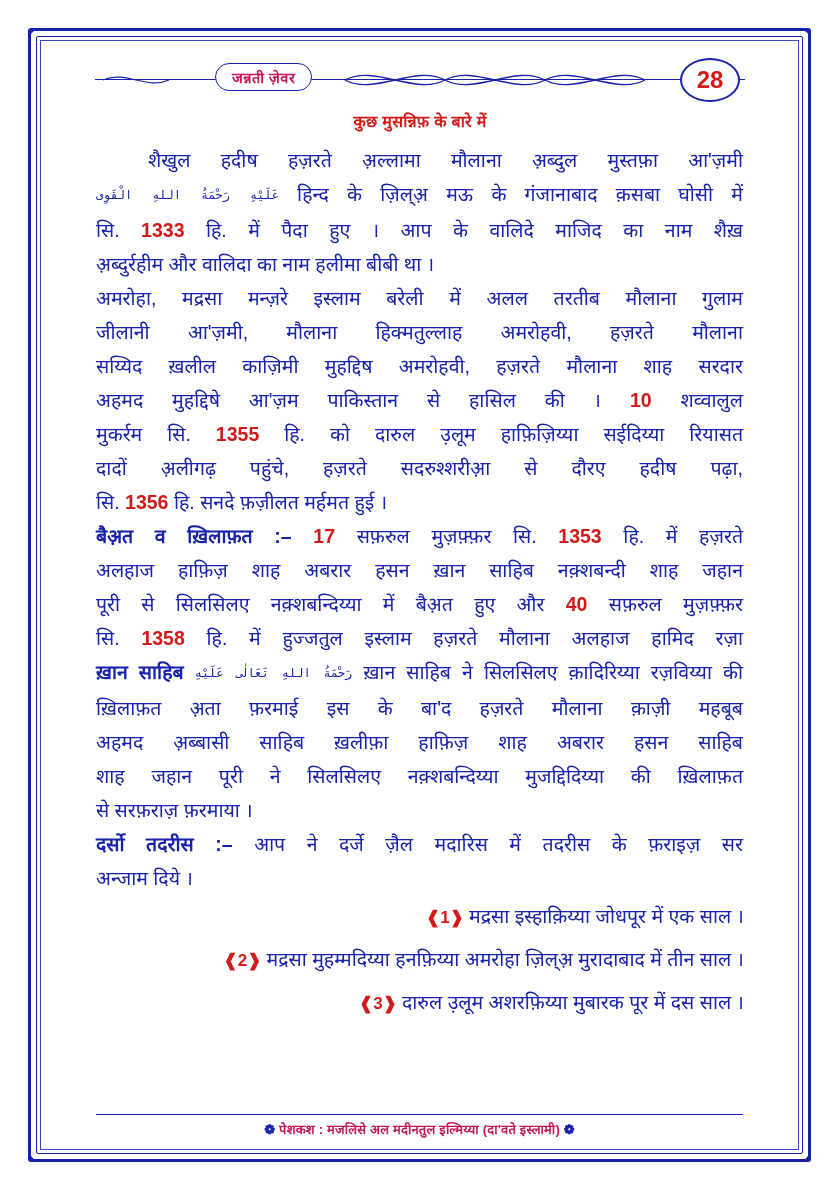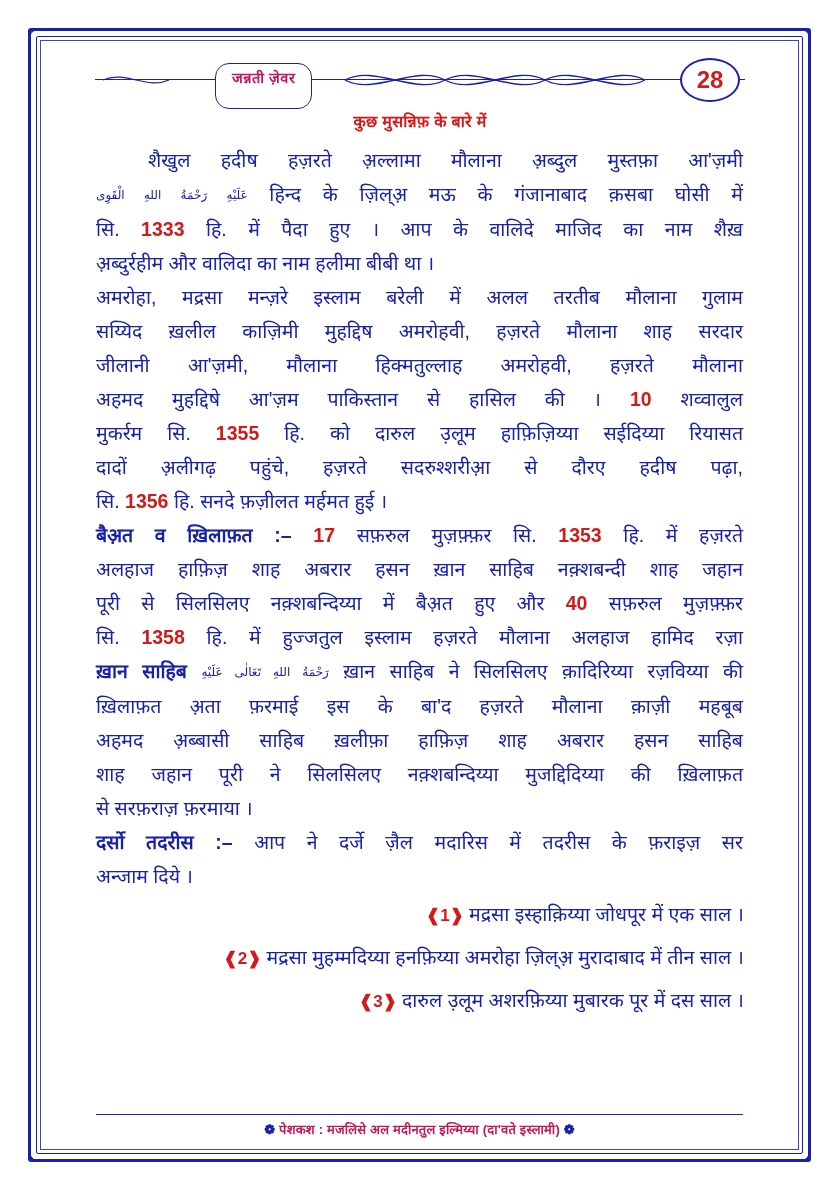--- a/index.html
+++ b/index.html
@@ -85,21 +85,21 @@
     width: 100%;
     height: 28px;
   }
   .book-title-box {
     position: absolute;
     left: 120px;
     top: 5px;
     background: #ffffff;
     border: 1.5px solid #1822a8;
     border-radius: 14px;
-    padding: 3px 16px 21px 16px;
+    padding: 3px 16px 3px 16px;
     font-size: 14.5px;
     font-weight: bold;
     color: #c2185b;
     white-space: nowrap;
     letter-spacing: 0.5px;
   }
   .page-num-box {
     position: absolute;
     right: 5px;
     top: 0px;
@@ -151,21 +151,21 @@
     color: #1822a8;
   }
   .num {
     color: #d11a1a;
     font-weight: bold;
   }
   .bold-name {
     font-weight: bold;
   }
   .arabic {
-    font-family: Liberation Serif, serif;
+    font-family: Liberation Mono, monospace;
     font-size: 12px;
     letter-spacing: 0;
     vertical-align: 2px;
     direction: rtl;
     unicode-bidi: isolate;
   }
   .list-line {
     margin: 0 0 1px 0;
     font-size: 19.5px;
     line-height: 41px;
@@ -228,22 +228,22 @@
   <div class="content">
 
     <h1 class="chapter-title">कुछ मुसन्निफ़ के बारे में</h1>
 
     <p class="para first"><span>शैखुल हदीष हज़रते अ़ल्लामा मौलाना अ़ब्दुल मुस्तफ़ा आ'ज़मी</span></p>
     <p class="para"><span class="arabic">عَلَيْهِ رَحْمَةُ اللهِ الْقَوِى</span> <span>हिन्द के ज़िल्अ़ मऊ के गंजानाबाद क़सबा घोसी में</span></p>
     <p class="para"><span>सि. <span class="num">1333</span> हि. में पैदा हुए । आप के वालिदे माजिद का नाम शैख़</span></p>
     <p class="para last-left"><span>अ़ब्दुर्रहीम और वालिदा का नाम हलीमा बीबी था ।</span></p>
 
     <p class="para"><span>अमरोहा, मद्रसा मन्ज़रे इस्लाम बरेली में अलल तरतीब मौलाना गुलाम</span></p>
+    <p class="para"><span>जीलानी आ'ज़मी, मौलाना हिक्मतुल्लाह अमरोहवी, हज़रते मौलाना</span></p>
     <p class="para"><span>सय्यिद ख़लील काज़िमी मुहद्दिष अमरोहवी, हज़रते मौलाना शाह सरदार</span></p>
-    <p class="para"><span>जीलानी आ'ज़मी, मौलाना हिक्मतुल्लाह अमरोहवी, हज़रते मौलाना</span></p>
     <p class="para"><span>अहमद मुहद्दिषे आ'ज़म पाकिस्तान से हासिल की । <span class="num">10</span> शव्वालुल</span></p>
     <p class="para"><span>मुकर्रम सि. <span class="num">1355</span> हि. को दारुल उ़लूम हाफ़िज़िय्या सईदिय्या रियासत</span></p>
     <p class="para"><span>दादों अ़लीगढ़ पहुंचे, हज़रते सदरुश्शरीअ़ा से दौरए हदीष पढ़ा,</span></p>
     <p class="para last-left"><span>सि. <span class="num">1356</span> हि. सनदे फ़ज़ीलत मर्हमत हुई ।</span></p>
 
     <p class="para"><span class="lbl">बैअ़त व ख़िलाफ़त :–</span> <span><span class="num">17</span> सफ़रुल मुज़फ़्फ़र सि. <span class="num">1353</span> हि. में हज़रते</span></p>
     <p class="para"><span>अलहाज हाफ़िज़ शाह अबरार हसन ख़ान साहिब नक़्शबन्दी शाह जहान</span></p>
     <p class="para"><span>पूरी से सिलसिलए नक़्शबन्दिय्या में बैअ़त हुए और <span class="num">40</span> सफ़रुल मुज़फ़्फ़र</span></p>
     <p class="para"><span>सि. <span class="num">1358</span> हि. में हुज्जतुल इस्लाम हज़रते मौलाना अलहाज हामिद रज़ा</span></p>
     <p class="para"><span class="bold-name">ख़ान साहिब</span> <span class="arabic">رَحْمَةُ اللهِ تَعَالٰى عَلَيْهِ</span> <span>ख़ान साहिब ने सिलसिलए क़ादिरिय्या रज़विय्या की</span></p>

